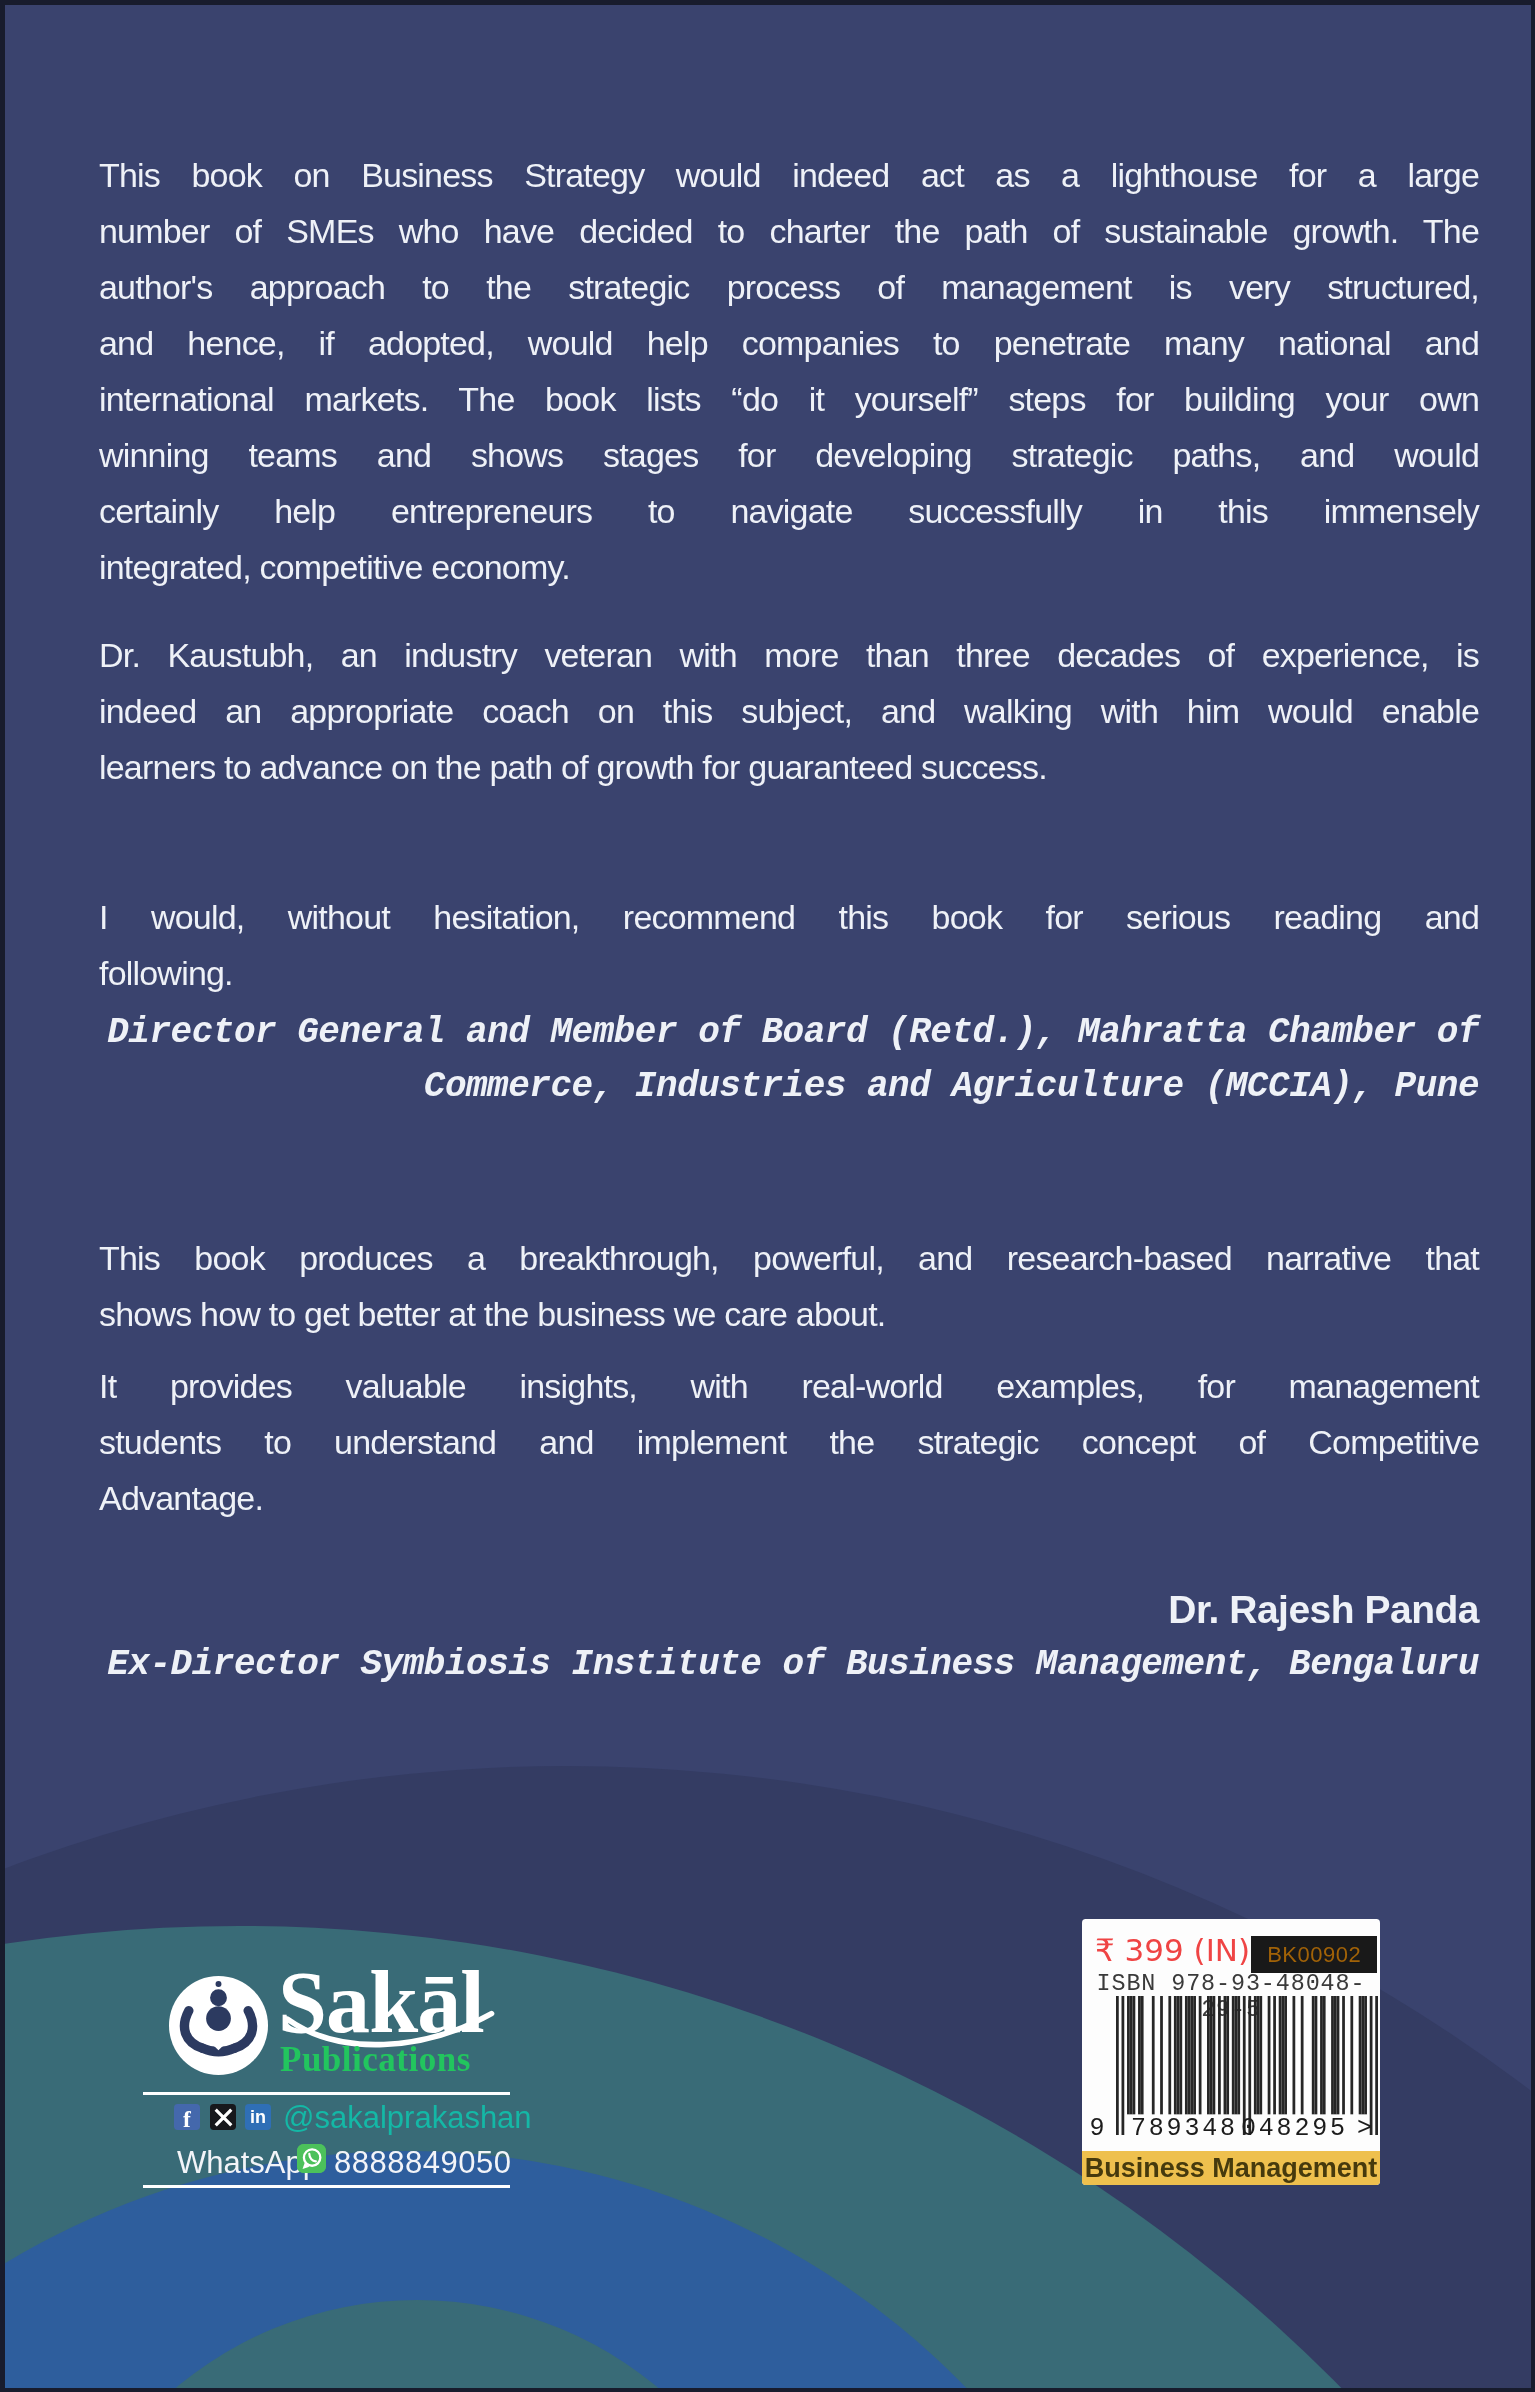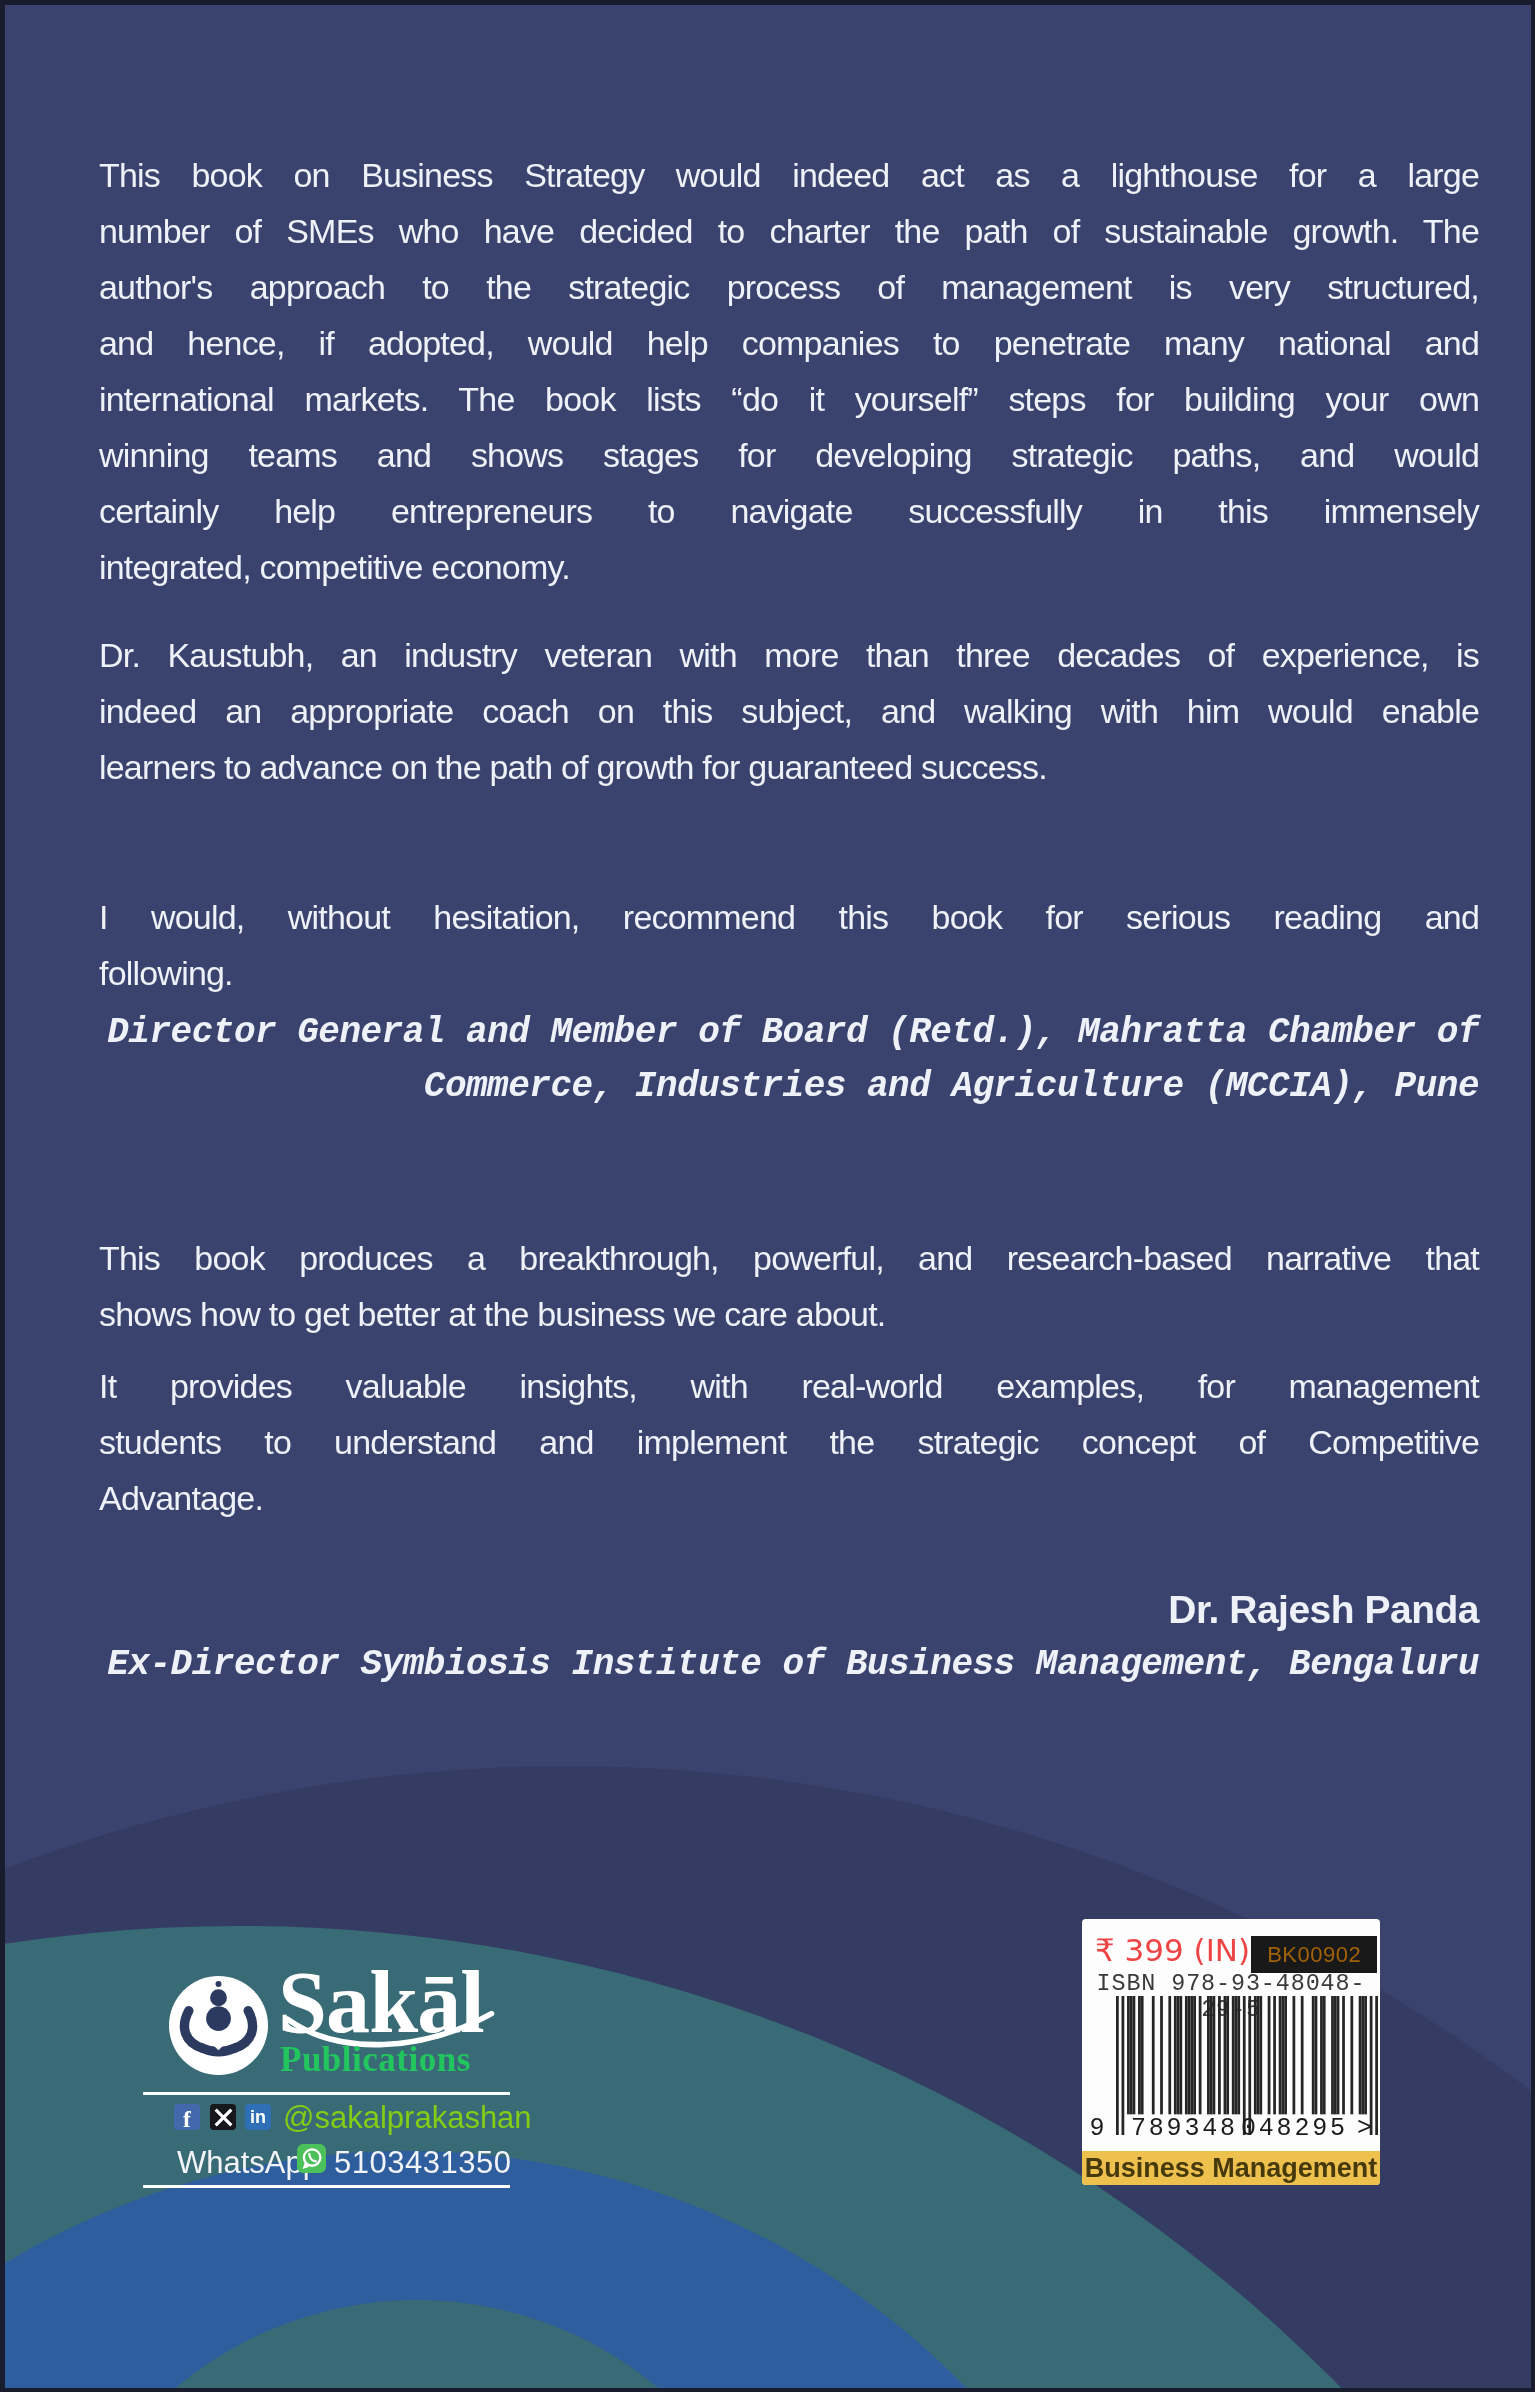--- a/index.html
+++ b/index.html
@@ -34,21 +34,21 @@
   .divider{position:absolute;left:138px;width:367px;height:2.8px;background:#FFFFFF;}
   .d1{top:2087px;} .d2{top:2180px;}
   .social-row{position:absolute;left:169px;top:2099px;height:26px;}
   .sicon{position:absolute;top:0;width:26px;height:26px;border-radius:3.7px;
          display:flex;align-items:center;justify-content:center;overflow:hidden;}
   .fb{left:0;background:#4468AC;font-weight:800;font-size:23.4px;color:#fff;
       font-family:"Liberation Serif",serif;padding-top:5.6px;box-sizing:border-box;}
   .xx{left:36px;background:#17181C;}
   .li{left:71px;background:#2F6FB6;color:#fff;font-weight:bold;font-size:18px;
       font-family:"Liberation Sans",sans-serif;}
-  .handle{position:absolute;left:109px;top:-3.7px;font-size:31px;color:#84cc16;white-space:nowrap;text-align:center;}
+  .handle{position:absolute;left:109px;top:-3.7px;font-size:31px;color:#14b8a6;white-space:nowrap;text-align:center;}
   .wa-row{position:absolute;left:172px;top:2140px;height:30px;}
   .wa-label{position:absolute;left:0;top:0;font-size:31px;color:#F2F4F8;}
   .wa-icon{position:absolute;left:120px;top:-0.9px;width:29px;height:29px;border-radius:6.6px;
            background:#4CC15B;}
   .wa-num{position:absolute;left:157px;top:0;font-size:31px;color:#F2F4F8;letter-spacing:0.5px;}
   
   .bc-box{position:absolute;left:1077px;top:1914px;width:298px;height:266px;background:#FDFDFD;
           border-radius:3.7px;overflow:hidden;color:#1f1f1f;}
   .bc-price{position:absolute;left:13px;top:13px;font-size:31px;font-weight:500;
             font-family:"DejaVu Sans","Liberation Sans",sans-serif;color:#ef4444;}
@@ -147,21 +147,21 @@
   </div>
 
   <div class="wa-row">
     <div class="wa-label">WhatsApp</div>
     <svg class="wa-icon" viewBox="0 0 24 24">
       <rect width="24" height="24" rx="5" fill="#4CC15B"></rect>
       <circle cx="12.5" cy="11.2" r="6.8" fill="none" stroke="#ffffff" stroke-width="1.9"></circle>
       <path d="M4.6,20.6 L6.4,15.6 L10.2,18.9 Z" fill="#ffffff"></path>
       <path d="M10.2,8.2 c0,3.6 2.6,5.9 5.4,6.2" fill="none" stroke="#ffffff" stroke-width="1.8" stroke-linecap="round"></path>
     </svg>
-    <div class="wa-num">5103431350</div>
+    <div class="wa-num">8888849050</div>
   </div>
 
   <div class="divider d2"></div>
 
   <div class="bc-box">
     <div class="bc-price">₹ 399 (IN)</div>
     <div class="bc-sku">BK00902</div>
     <div class="bc-isbn">ISBN 978-93-48048-29-5</div>
     <svg id="barcode-svg" class="bc-svg" width="262" height="139" viewBox="0 0 95 74" preserveAspectRatio="none">
         <rect x="0" y="0" width="1" height="74" fill="#262626"></rect>

